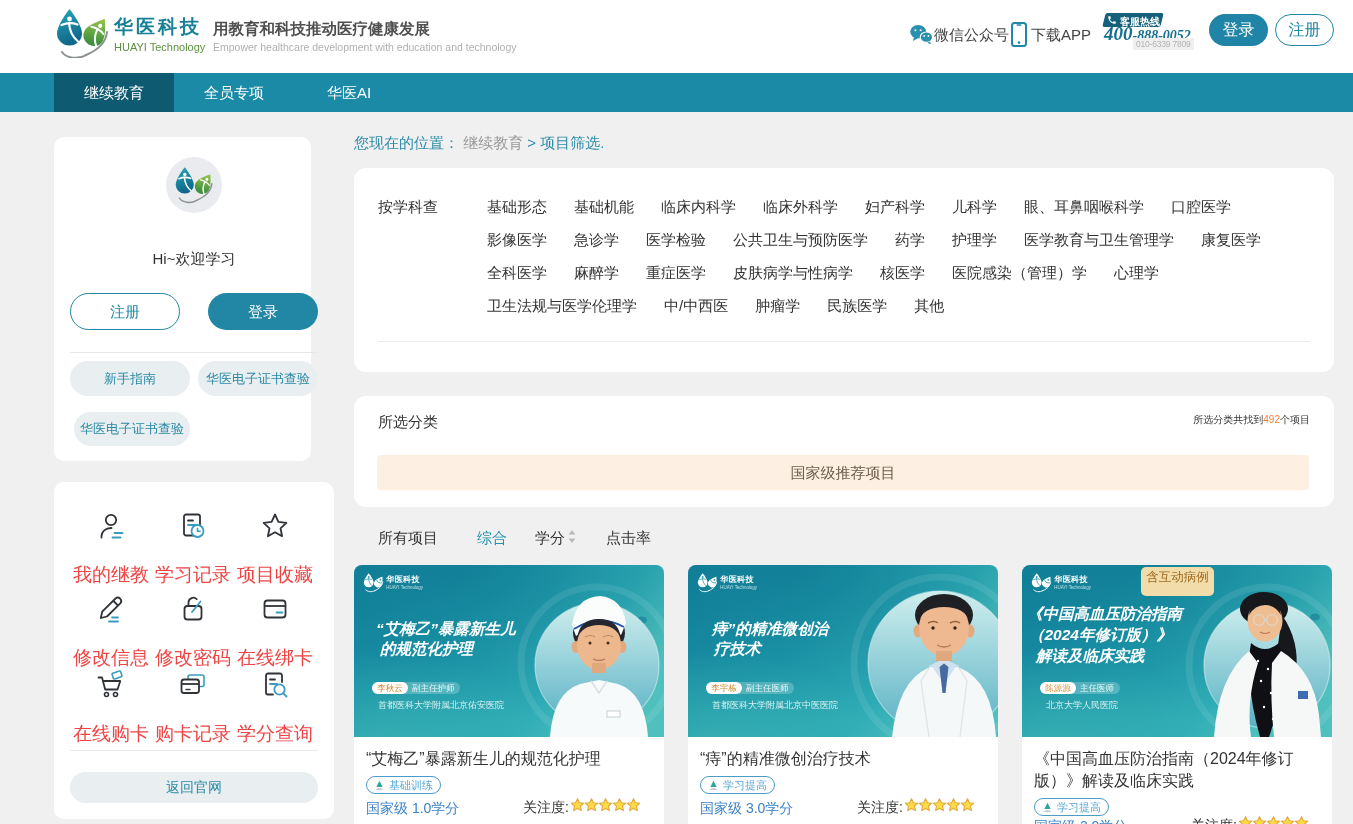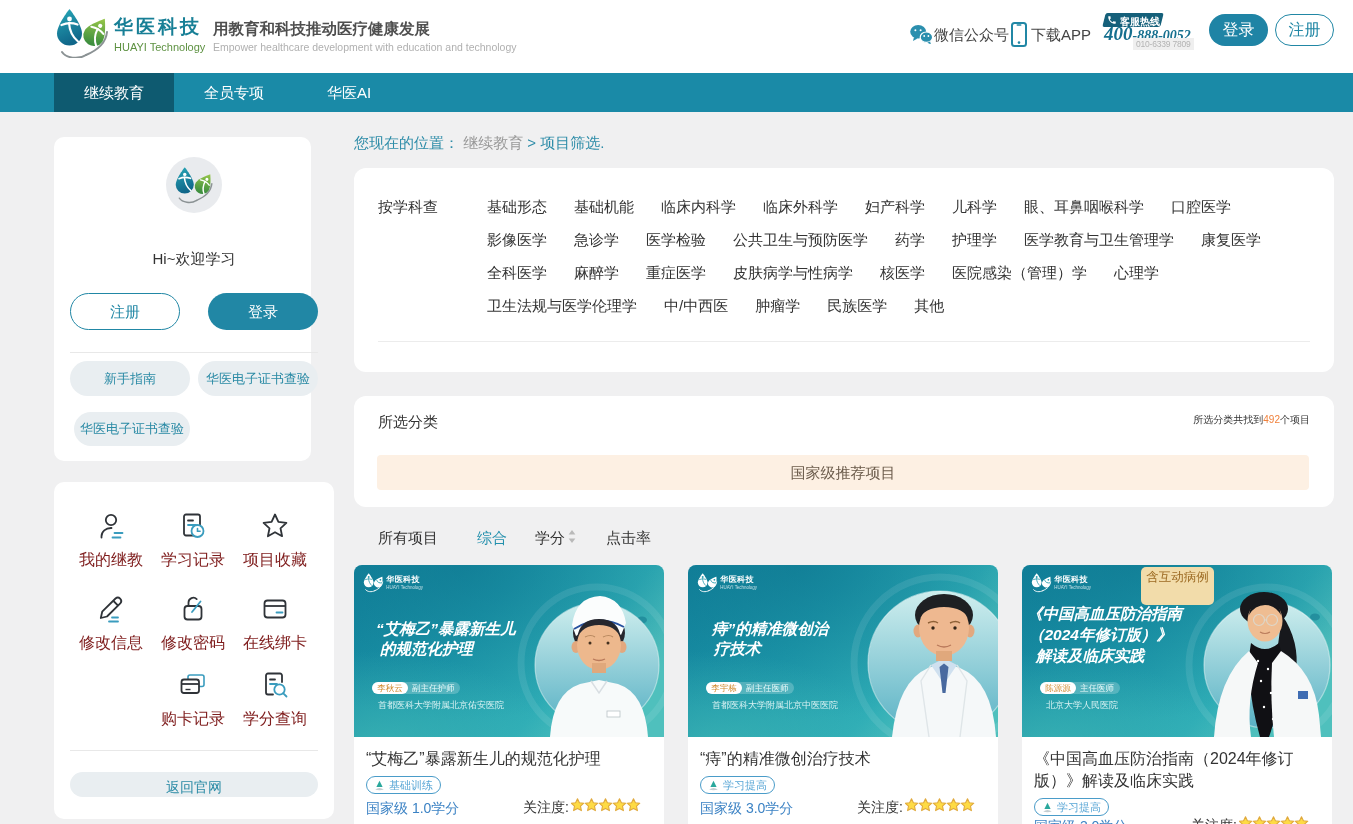--- a/index.html
+++ b/index.html
@@ -23,23 +23,23 @@
 .btn.reg{left:16px;border:1px solid #2187a5;color:#2187a5;background:#fff;}
 .btn.log{left:154px;background:#2187a5;color:#fff;line-height:37px;}
 .sdiv{position:absolute;left:16px;top:215px;width:248px;border-top:1px solid #e8e8e8;}
 .pill{position:absolute;background:#e9eef1;border-radius:18px;color:#2a8aa5;font-size:13px;text-align:center;}
 .p1{left:16px;top:224px;width:120px;height:35px;line-height:35px;}
 .p2{left:144px;top:224px;width:120px;height:35px;line-height:35px;}
 .p3{left:20px;top:275px;width:116px;height:34px;line-height:34px;}
 .side2{left:54px;top:482px;width:280px;height:337px;}
 .mi{position:absolute;width:82px;text-align:center;}
 .mi svg{display:block;margin:0 auto;}
-.mi .lb{display:block;margin-top:8px;font-size:16px;color:#7f1d1d;}
+.mi .lb{display:block;margin-top:20px;font-size:19px;color:#ef4444;}
 .mdiv{position:absolute;left:16px;top:268px;width:248px;border-top:1px solid #e8e8e8;}
-.back{position:absolute;left:16px;top:290px;width:248px;height:25px;line-height:31px;text-align:center;background:#e9eef1;border-radius:16px;color:#2a8aa5;font-size:14px;}
+.back{position:absolute;left:16px;top:290px;width:248px;height:31px;line-height:31px;text-align:center;background:#e9eef1;border-radius:16px;color:#2a8aa5;font-size:14px;}
 
 .crumb{position:absolute;left:354px;top:134px;font-size:15px;color:#2d8ca8;}
 .crumb .g{color:#999;}
 .fcard{left:354px;top:168px;width:980px;height:204px;border-radius:12px;}
 .flabel{position:absolute;left:24px;top:30px;font-size:15px;color:#333;}
 .frow{position:absolute;left:133px;width:830px;font-size:15px;color:#333;}
 .frow span{margin-right:27px;display:inline-block;}
 .fdiv{position:absolute;left:24px;top:173px;width:932px;border-top:1px solid #ececec;}
 .scard{left:354px;top:396px;width:980px;height:111px;border-radius:12px;}
 .slabel{position:absolute;left:24px;top:17px;font-size:15px;color:#333;}
@@ -60,21 +60,21 @@
 .c3{left:1022px;}
 .cinfo{position:absolute;left:12px;top:183px;right:12px;}
 .ctitle{font-size:16px;color:#333;line-height:22px;}
 .cbadge{display:inline-flex;align-items:center;margin-top:6px;height:18px;border:1px solid #4a9cc9;border-radius:10px;padding:0 7px;color:#5aa7d6;font-size:11px;}
 .cbadge svg{margin-right:4px;}
 .crow{position:absolute;left:12px;right:12px;font-size:15px;}
 .crow .lv{color:#3b82c4;font-size:14px;}
 .crow .gz{position:absolute;left:157px;color:#333;font-size:14px;}
 .stars{position:absolute;right:11px;top:-1px;}
 .cban{position:absolute;left:0;top:0;width:310px;height:172px;border-radius:8px 8px 0 0;overflow:hidden;}
-.itag{position:absolute;left:119px;top:2px;width:73px;height:38px;background:#f2dcaa;border-radius:5px;color:#9c6a22;font-size:12.5px;text-align:center;line-height:21px;}
+.itag{position:absolute;left:119px;top:2px;width:73px;height:29px;background:#f2dcaa;border-radius:5px;color:#9c6a22;font-size:12.5px;text-align:center;line-height:21px;}
 </style>
 </head>
 <body>
 <div class="header">
   <svg class="abs" style="left:56px;top:8px" width="54" height="50" viewBox="0 0 54 50">
     <defs>
       <linearGradient id="lgT" x1="0" y1="0" x2="0.3" y2="1">
         <stop offset="0" stop-color="#27a9b8"></stop>
           <stop offset="1" stop-color="#10678a"></stop>
       </linearGradient>
@@ -206,20 +206,31 @@
     </svg>
     <span class="lb">修改密码</span>
   </div>
   <div class="mi" style="left:180px;top:111px">
     <svg width="32" height="32" viewBox="0 0 32 32" fill="none">
       <rect x="5.5" y="7.5" width="21" height="17" rx="3" stroke="#2f3338" stroke-width="1.8"></rect>
       <path d="M5.5 13 h21" stroke="#2f3338" stroke-width="1.8"></path>
       <path d="M17.5 19.5 h6" stroke="#3a9cbe" stroke-width="1.8" stroke-linecap="round"></path>
     </svg>
     <span class="lb">在线绑卡</span>
+  </div>
+  <div class="mi" style="left:16px;top:187px">
+    <svg width="32" height="32" viewBox="0 0 32 32" fill="none">
+      <g transform="rotate(-18 22 6)">
+          <rect x="17.5" y="3" width="9" height="6" rx="1" stroke="#3a9cbe" stroke-width="1.6"></rect>
+        </g>
+      <path d="M3.5 8.5 h3.5 l3.2 12 h12.3 l2.8-8.5 h-17.5" stroke="#2f3338" stroke-width="1.8" stroke-linejoin="round" stroke-linecap="round"></path>
+      <circle cx="11.5" cy="25.5" r="2" stroke="#2f3338" stroke-width="1.6"></circle>
+      <circle cx="20.5" cy="25.5" r="2" stroke="#2f3338" stroke-width="1.6"></circle>
+    </svg>
+    <span class="lb">在线购卡</span>
   </div>
   <div class="mi" style="left:98px;top:187px">
     <svg width="32" height="32" viewBox="0 0 32 32" fill="none">
       <rect x="11" y="6" width="16" height="11.5" rx="2" stroke="#3a9cbe" stroke-width="1.6"></rect>
       <rect x="4.5" y="10.5" width="17.5" height="13.5" rx="2.5" fill="#fff" stroke="#2f3338" stroke-width="1.8"></rect>
       <path d="M4.5 15 h17.5" stroke="#2f3338" stroke-width="1.8"></path>
       <path d="M8.5 20.5 h5" stroke="#2f3338" stroke-width="1.4"></path>
     </svg>
     <span class="lb">购卡记录</span>
   </div>

